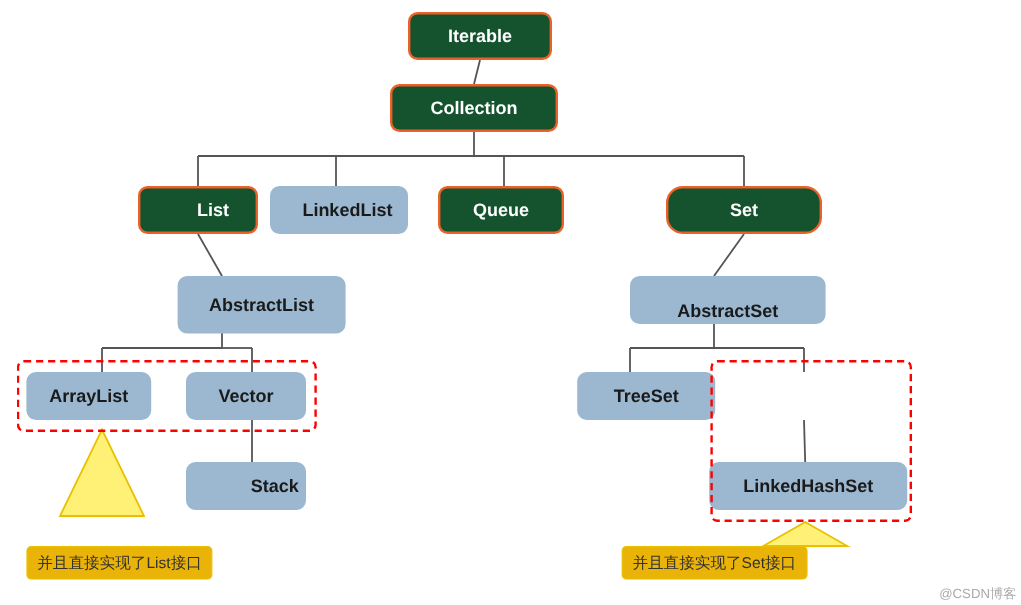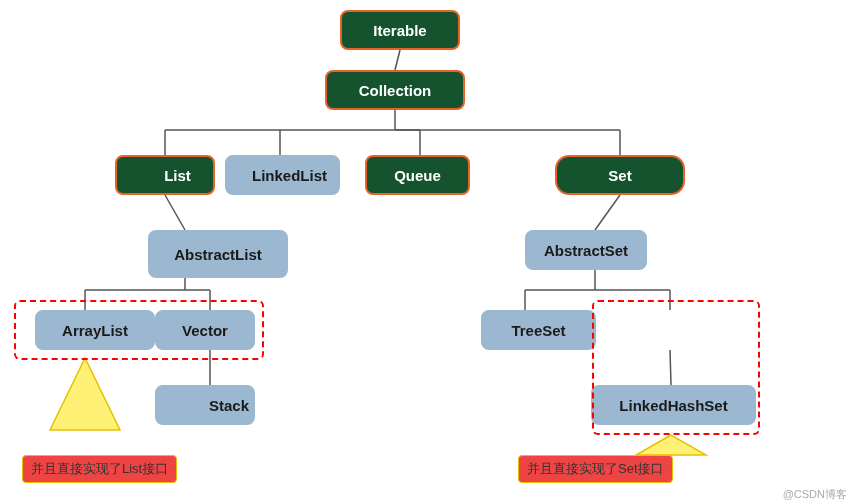--- a/index.html
+++ b/index.html
@@ -55,21 +55,21 @@
     .dashed-box {
       position: absolute;
       border: 2px dashed red;
       border-radius: 6px;
       pointer-events: none;
     }
 
     
     .tooltip-box {
       position: absolute;
-      background: #ef4444;
+      background: #eab308;
       border: 1.5px solid #E8C000;
       border-radius: 4px;
       padding: 4px 8px;
       font-size: 13px;
       color: #333;
       white-space: nowrap;
     }
 
     
     .watermark {
@@ -149,25 +149,25 @@
   </div>
 
   <div class="node node-orange" style="left:555px; top:155px; width:130px; height:40px;border-radius:14px;">
     <span>Set</span>
   </div>
 
   <div class="node node-blue" style="left:115px; top:230px; width:140px; height:48px;margin-left:33px;">
     <span>AbstractList</span>
   </div>
 
-  <div class="node node-blue" style="left:525px; top:230px; width:122px; height:40px;">
+  <div class="node node-blue" style="left:525px; top:230px; width:163px; height:40px;align-items:flex-end;">
     <span>AbstractSet</span>
   </div>
 
-  <div class="node node-blue" style="left:22px; top:310px; width:120px; height:40px;margin-left:13px;">
+  <div class="node node-blue" style="left:22px; top:310px; width:104px; height:40px;">
     <span>ArrayList</span>
   </div>
 
   <div class="node node-blue" style="left:155px; top:310px; width:100px; height:40px;">
     <span>Vector</span>
   </div>
 
   <div class="node node-blue" style="left:155px; top:385px; width:100px; height:40px;padding-left:48px;">
     <span>Stack</span>
   </div>

